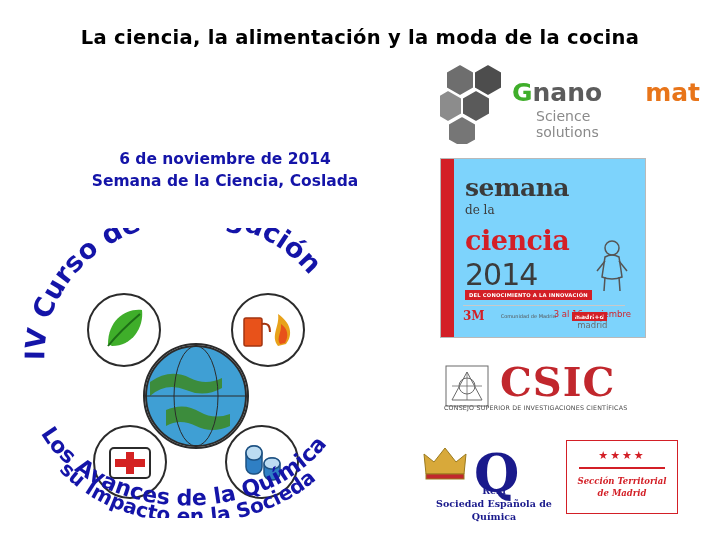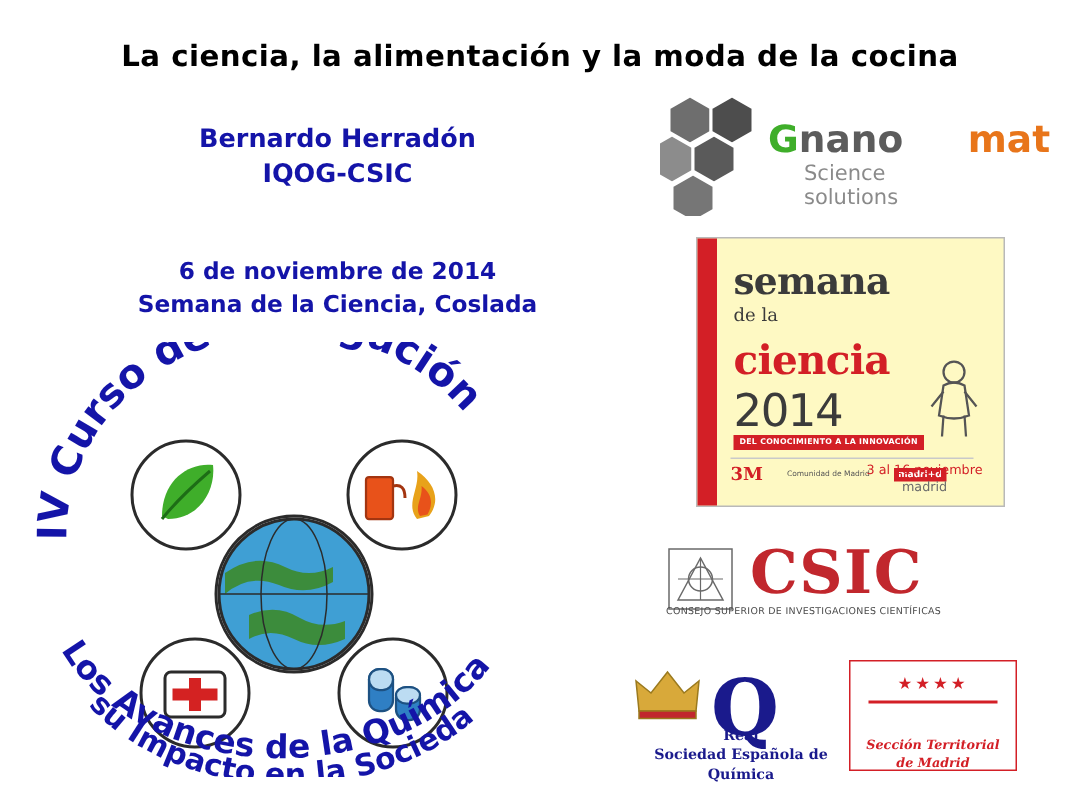--- a/index.html
+++ b/index.html
@@ -53,21 +53,20 @@
     position: absolute;
     top: 148px;
     left: 30px;
     width: 390px;
     text-align: center;
     color: #1414a8;
     font-weight: bold;
     font-size: 15.5px;
     line-height: 22px;
     font-family: "DejaVu Sans", sans-serif;
-    margin-top: 22px;
   }
 
   
   .course-logo {
     position: absolute;
     left: 18px;
     top: 228px;
     width: 360px;
     height: 290px;
   }
@@ -76,26 +75,26 @@
   
   .gnanomat-box {
     position: absolute;
     left: 440px;
     top: 62px;
     width: 208px;
     height: 82px;
   }
   .semana-box {
     position: absolute;
-    left: 464px;
+    left: 440px;
     top: 158px;
     width: 206px;
     height: 180px;
     border: 1px solid #b9b9b9;
-    background: #fef9c3;
+    background: #7dd3fc;
     box-sizing: border-box;
   }
   .csic-box {
     position: absolute;
     left: 442px;
     top: 362px;
     width: 212px;
     height: 58px;
   }
   .rseq-box {
@@ -233,21 +232,20 @@
   }
   .madrid-line {
     position: absolute; top: 26px; left: 12px;
     width: 86px; height: 2px; background: #d31f26;
   }
   .madrid-text {
     position: absolute; top: 34px; left: 0; width: 100%;
     text-align: center; color: #d31f26; font-size: 8.5px;
     font-weight: bold; line-height: 12px; font-style: italic;
     font-family: "DejaVu Serif", serif;
-    margin-top: 16px;
   }
 
   
   .gn-inner { position: relative; width: 100%; height: 100%; }
   .gn-word {
     position: absolute; left: 72px; top: 16px;
     font-size: 25px; font-weight: bold; color: #5c5c5c;
     font-family: "DejaVu Sans", sans-serif;
   }
   .gn-word .g1 { color: #3fae2a; }
@@ -258,24 +256,20 @@
     font-family: "DejaVu Sans", sans-serif;
   }
 </style>
 </head>
 <body>
 
 <div class="slide">
 
   <div class="main-title">La ciencia, la alimentación y la moda de la cocina</div>
 
-  <div class="author-block">
-    <div>Bernardo Herradón</div>
-    <div>IQOG-CSIC</div>
-  </div>
 
   <div class="date-block">
     <div>6 de noviembre de 2014</div>
     <div>Semana de la Ciencia, Coslada</div>
   </div>
 
   <div class="course-logo">
     <svg width="360" height="290" viewBox="0 0 360 290" xmlns="http://www.w3.org/2000/svg">
       <defs>
         <path id="arcTop" d="M 28,150 A 140,128 0 0 1 320,108" fill="none"></path>

